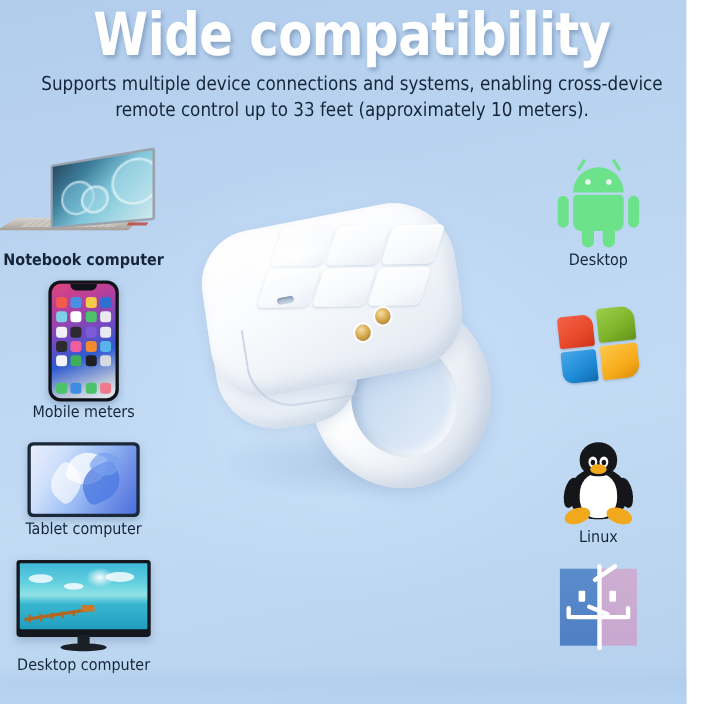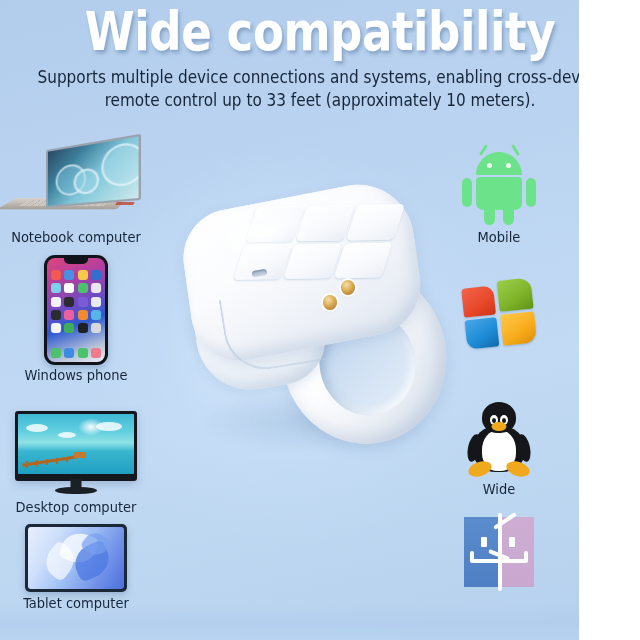--- a/index.html
+++ b/index.html
@@ -8,21 +8,21 @@
   }
   body {
     width: 640px;
     height: 640px;
     overflow: hidden;
     font-family: "Liberation Sans", sans-serif;
   }
 
   #stage {
     position: relative;
-    width: 579px;
+    width: 624px;
     height: 640px;
     background:
       radial-gradient(ellipse 48% 42% at 50% 54%, rgba(214,233,252,0.95) 0%, rgba(198,222,248,0.55) 45%, rgba(188,213,242,0.0) 75%),
       linear-gradient(168deg, #b2cdec 0%, #bcd5f1 38%, #c2daf4 62%, #bad4ef 88%, #b5d0ee 100%);
     overflow: hidden;
   }
   #stage::after {
     content: "";
     position: absolute;
     left: 0;
@@ -302,21 +302,21 @@
 
 <div id="stage">
 
   <div class="header">
     <div class="title">Wide compatibility</div>
     <div class="subtitle">Supports multiple device connections and systems, enabling cross-device remote control up to 33 feet (approximately 10 meters).</div>
   </div>
 
   <div class="col col-left">
 
-    <div class="item" style="height:100px;">
+    <div class="item" style="height:100px;font-weight:bold;">
       <div class="item-art" style="height:80px;">
         <div class="laptop">
           <div class="lt-base">
               <div class="lt-kb"></div>
             </div>
           <div class="lt-accent"></div>
           <div class="lt-screen">
             <div class="lt-bubble lt-b1"></div>
             <div class="lt-bubble lt-b2"></div>
             <div class="lt-bubble lt-b3"></div>
@@ -355,21 +355,35 @@
             </div>
             <div class="ph-dock">
               <div class="ph-ic" style="background:#4cc26a"></div>
                 <div class="ph-ic" style="background:#3d8ce0"></div>
               <div class="ph-ic" style="background:#4cc26a"></div>
                 <div class="ph-ic" style="background:#f07a8c"></div>
             </div>
           </div>
         </div>
       </div>
-      <div class="item-label">Windows phone</div>
+      <div class="item-label">Mobile meters</div>
+    </div>
+
+    <div class="item" style="height:96px;margin-top:2px;">
+      <div class="item-art" style="height:72px;">
+        <div class="tablet">
+          <div class="tb-screen">
+            <div class="tb-petal" style="left:34px;top:6px;width:34px;height:30px;background:rgba(255,255,255,0.75);transform:rotate(18deg);"></div>
+            <div class="tb-petal" style="left:46px;top:18px;width:36px;height:32px;background:rgba(74,120,226,0.75);transform:rotate(-24deg);"></div>
+            <div class="tb-petal" style="left:16px;top:20px;width:32px;height:28px;background:rgba(255,255,255,0.65);transform:rotate(-52deg);"></div>
+            <div class="tb-petal" style="left:56px;top:6px;width:24px;height:22px;background:rgba(120,160,240,0.7);transform:rotate(36deg);"></div>
+          </div>
+        </div>
+      </div>
+      <div class="item-label">Tablet computer</div>
     </div>
 
     <div class="item" style="height:112px;margin-top:10px;">
       <div class="item-art" style="height:90px;">
         <div class="monitor">
           <div class="mn-body">
             <div class="mn-screen">
               <div class="mn-sun"></div>
               <div class="mn-cloud" style="left:8px;top:10px;width:22px;height:8px;"></div>
               <div class="mn-cloud" style="left:78px;top:8px;width:26px;height:9px;"></div>
@@ -385,55 +399,41 @@
               </div>
             </div>
           </div>
           <div class="mn-stand-neck"></div>
           <div class="mn-stand-base"></div>
         </div>
       </div>
       <div class="item-label">Desktop computer</div>
     </div>
 
-    <div class="item" style="height:96px;margin-top:2px;">
-      <div class="item-art" style="height:72px;">
-        <div class="tablet">
-          <div class="tb-screen">
-            <div class="tb-petal" style="left:34px;top:6px;width:34px;height:30px;background:rgba(255,255,255,0.75);transform:rotate(18deg);"></div>
-            <div class="tb-petal" style="left:46px;top:18px;width:36px;height:32px;background:rgba(74,120,226,0.75);transform:rotate(-24deg);"></div>
-            <div class="tb-petal" style="left:16px;top:20px;width:32px;height:28px;background:rgba(255,255,255,0.65);transform:rotate(-52deg);"></div>
-            <div class="tb-petal" style="left:56px;top:6px;width:24px;height:22px;background:rgba(120,160,240,0.7);transform:rotate(36deg);"></div>
-          </div>
-        </div>
-      </div>
-      <div class="item-label">Tablet computer</div>
-    </div>
-
   </div>
 
   <div class="col col-right">
 
     <div class="item" style="height:100px;">
       <div class="item-art" style="height:80px;">
         <div class="android" style="--andro:#6ce38a;">
           <div class="an-ant" style="left:22px;top:-6px;transform:rotate(32deg);"></div>
           <div class="an-ant" style="left:54px;top:-6px;transform:rotate(-32deg);"></div>
           <div class="an-head">
             <div class="an-eye" style="left:11px;"></div>
             <div class="an-eye" style="right:11px;"></div>
           </div>
           <div class="an-arm" style="left:2px;"></div>
           <div class="an-arm" style="right:2px;"></div>
           <div class="an-body"></div>
           <div class="an-leg" style="left:24px;"></div>
           <div class="an-leg" style="right:24px;"></div>
         </div>
       </div>
-      <div class="item-label">Mobile</div>
+      <div class="item-label">Desktop</div>
     </div>
 
     <div class="item" style="height:132px;margin-top:18px;">
       <div class="item-art" style="height:96px;">
         <div class="winflag">
           <div class="win-pane win-p1" style="background:linear-gradient(150deg,#f2634a 0%,#e8482a 60%,#cc3418 100%);"></div>
           <div class="win-pane win-p2" style="background:linear-gradient(150deg,#9ccf4a 0%,#7db228 60%,#5f9219 100%);"></div>
           <div class="win-pane win-p3" style="background:linear-gradient(150deg,#4aa8e8 0%,#1d8ad6 60%,#1269ad 100%);"></div>
           <div class="win-pane win-p4" style="background:linear-gradient(150deg,#ffc94a 0%,#f7ab1b 60%,#d98c08 100%);"></div>
         </div>
@@ -453,21 +453,21 @@
             <div class="tux-eye" style="left:8px;">
                 <div class="tux-pupil"></div>
               </div>
             <div class="tux-eye" style="right:8px;">
                 <div class="tux-pupil"></div>
               </div>
             <div class="tux-beak"></div>
           </div>
         </div>
       </div>
-      <div class="item-label">Wide</div>
+      <div class="item-label">Linux</div>
     </div>
 
     <div class="item" style="height:100px;margin-top:14px;">
       <div class="item-art" style="height:76px;">
         <div class="finder">
           <div class="fn-sq">
             <div class="fn-half" style="background:linear-gradient(180deg,#5b8ccb 0%,#4f7fc4 100%);"></div>
             <div class="fn-half" style="background:linear-gradient(180deg,#cdaed2 0%,#c9a8cf 100%);"></div>
           </div>
           <div class="fn-eye" style="left:17px;top:20px;"></div>

